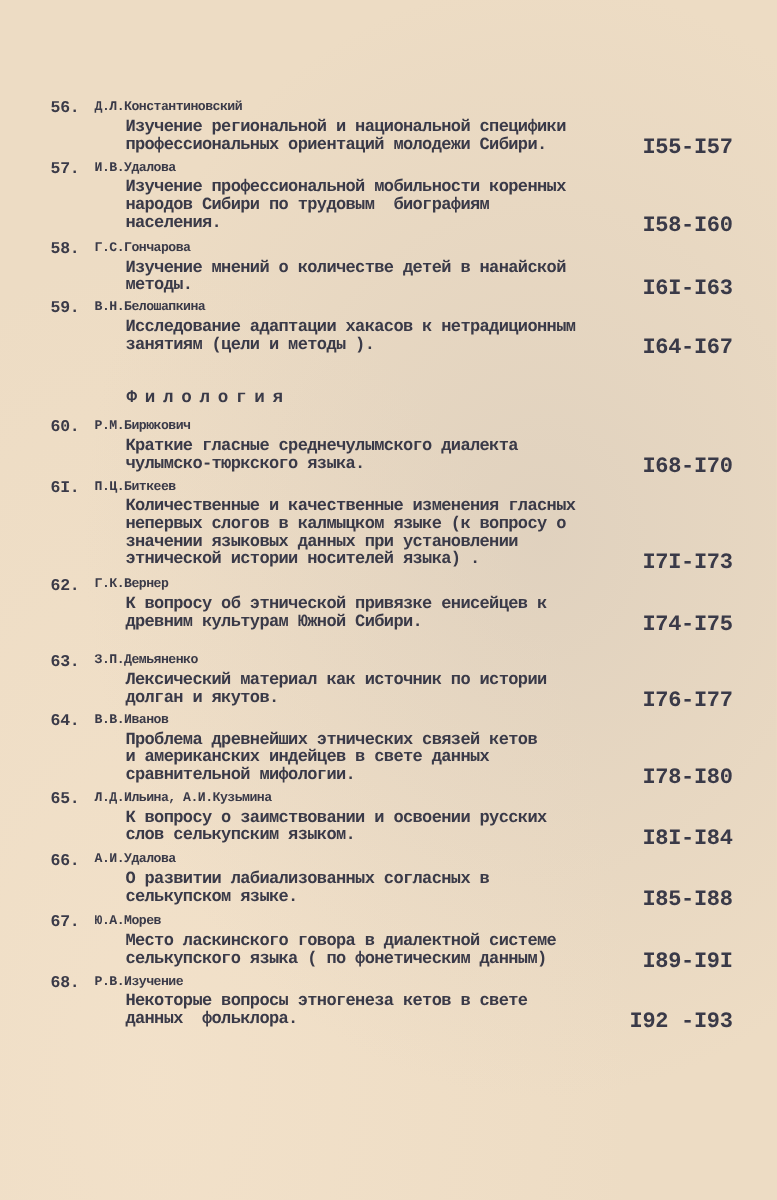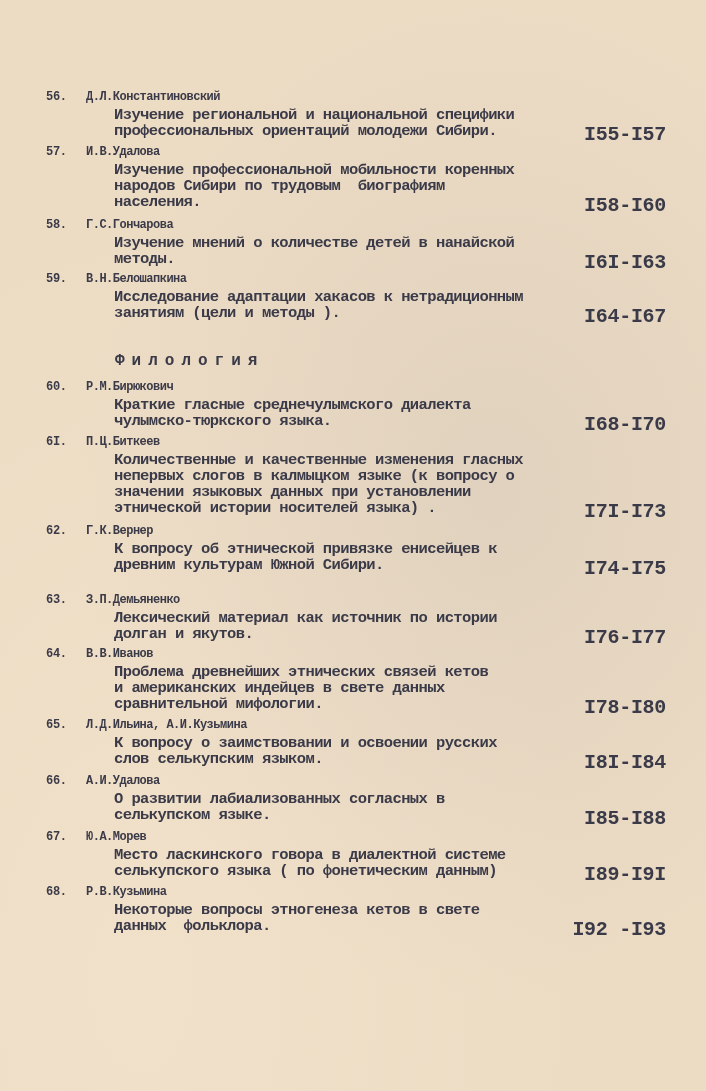--- a/index.html
+++ b/index.html
@@ -8,21 +8,21 @@
     background: #eddcc4;
     background-image:
       radial-gradient(ellipse at 70% 45%, rgba(200,190,180,0.35), transparent 60%),
       radial-gradient(ellipse at 20% 90%, rgba(245,228,205,0.6), transparent 55%);
     font-family: "Liberation Mono", "DejaVu Sans Mono", monospace;
     color: #3a3a48;
     position: relative;
   }
   .page { position: absolute; left: 0; top: 0; width: 706px; height: 1091px; }
   .entry { position: absolute; left: 46px; width: 620px; }
-  .num { position: absolute; left: 0; top: 0; font-size: 12px; font-weight: bold; letter-spacing: -0.3px; }
+  .num { position: absolute; left: 0; top: 0; font-size: 15px; font-weight: bold; letter-spacing: -0.3px; }
   .author { position: absolute; left: 40px; top: 0; font-size: 12px; font-weight: bold; letter-spacing: -0.5px; white-space: nowrap; }
   .title { position: absolute; left: 68px; font-size: 15.5px; font-weight: bold; line-height: 16px; letter-spacing: -0.6px; white-space: pre; }
   .pages { position: absolute; right: 0; font-size: 20px; font-weight: bold; letter-spacing: -0.3px; white-space: nowrap; }
   .section-heading { position: absolute; left: 115px; top: 352px; font-size: 16px; font-weight: bold; letter-spacing: 7px; }
 </style>
 </head>
 <body>
 
 <div class="page">
   <div class="section-heading">Филология</div>
@@ -110,19 +110,19 @@
       </div>
       <div class="entry" style="top: 830px;">
         <span class="num">67.</span>
         <span class="author">Ю.А.Морев</span>
         <div class="title" style="top: 17px;">Место ласкинского говора в диалектной системе</div>
         <div class="title" style="top: 33px;">селькупского языка ( по фонетическим данным)</div>
         <span class="pages" style="top: 33px;">I89-I9I</span>
       </div>
       <div class="entry" style="top: 885px;">
         <span class="num">68.</span>
-        <span class="author">Р.В.Кузьмина</span>
+        <span class="author">Р.В.Изучение</span>
         <div class="title" style="top: 17px;">Некоторые вопросы этногенеза кетов в свете</div>
         <div class="title" style="top: 33px;">данных  фольклора.</div>
         <span class="pages" style="top: 33px;">I92 -I93</span>
       </div>
     </div>
 </div>
 
 </body></html>

